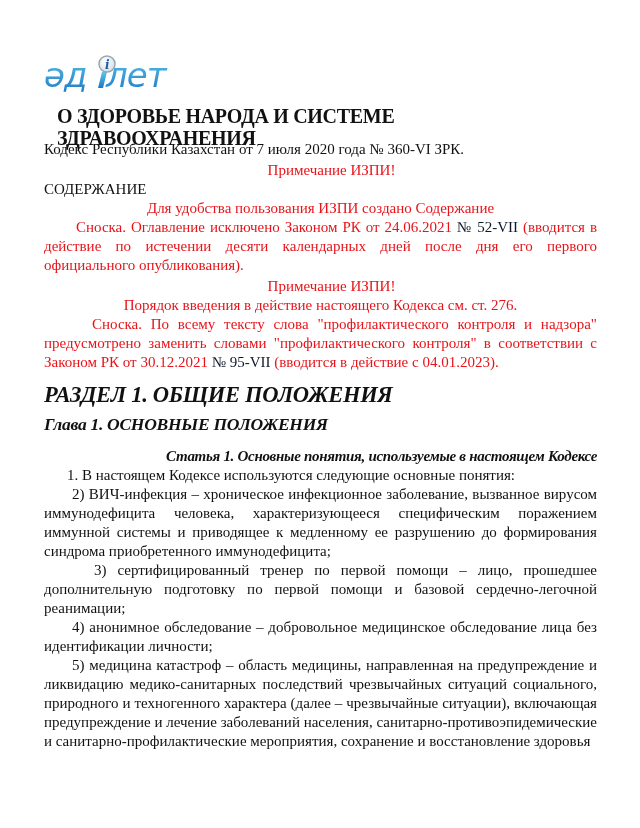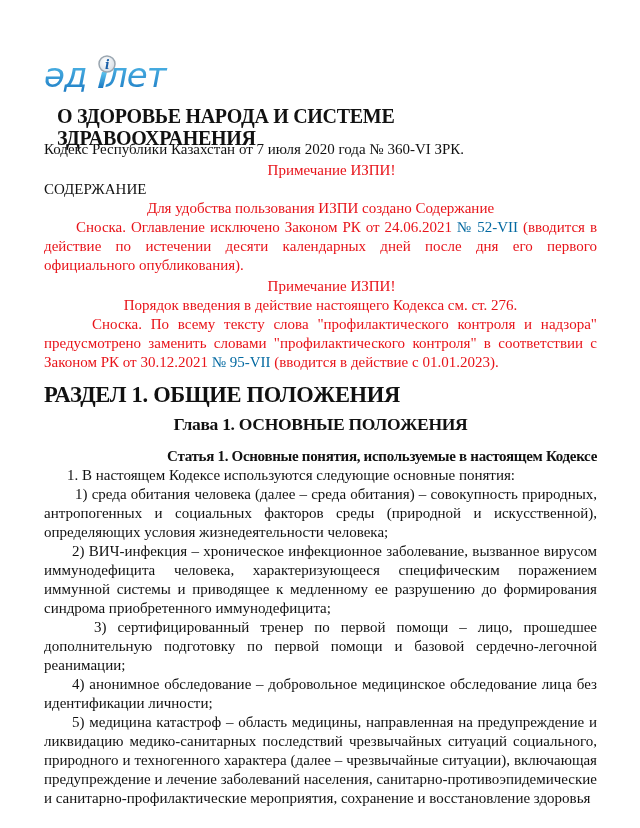--- a/index.html
+++ b/index.html
@@ -9,32 +9,32 @@
     color: #111111;
   }
   .logo {
     position: absolute; left: 42px; top: 50px; height: 44px; width: 140px;
   }
   .page {
     position: absolute; left: 44px; top: 92px; width: 553px;
     font-size: 15px; line-height: 19px;
   }
   .red { color: #e8141a; text-align: center; }
-  .link { color: #0369a1; }
+  .link { color: #0f172a; }
   .title {
     font-weight: bold; font-size: 20px; letter-spacing: -0.3px;
     margin: 13px; height: 22px; line-height: 22px;
     font-family: "Liberation Serif", serif;
   }
   .p { margin: 0; }
   .just { text-align: justify; }
   .gap-title { margin-top: 9px; }
-  .h { font-weight: bold; margin: 0; letter-spacing: -0.3px; }
+  .h { font-weight: bold; margin: 0; letter-spacing: -0.3px; font-style: italic; }
   .h-razdel { margin-top: 13px; }
-  .h-glava { margin-top: 11px; text-align: center; }
+  .h-glava { margin-top: 11px; }
   .h-statya { margin-top: 13px; text-align: right; }
   .ind-snoska1 { text-indent: 32px; }
   .ind-prim { text-indent: 22px; }
   .ind-snoska2 { text-indent: 48px; }
   .ind-p1 { text-indent: 23px; }
   .ind-i1 { text-indent: 31px; }
   .ind-i2 { text-indent: 28px; }
   .ind-i3 { text-indent: 50px; }
   .ind-i4 { text-indent: 28px; }
   .ind-i5 { text-indent: 28px; }
@@ -73,26 +73,25 @@
   <p class="p red">Для удобства пользования ИЗПИ создано Содержание</p>
 
   <p class="p red just ind-snoska1">
     <span>Сноска. Оглавление исключено Законом РК от 24.06.2021 </span><span class="link">№ 52-VII</span><span> (вводится в действие по истечении десяти календарных дней после дня его первого официального опубликования).</span>
   </p>
 
   <p class="p red ind-prim mt2">Примечание ИЗПИ!</p>
   <p class="p red">Порядок введения в действие настоящего Кодекса см. ст. 276.</p>
 
   <p class="p red just ind-snoska2">
-    <span>Сноска. По всему тексту слова "профилактического контроля и надзора" предусмотрено заменить словами "профилактического контроля" в соответствии с Законом РК от 30.12.2021 </span><span class="link">№ 95-VII</span><span> (вводится в действие с 01.01.2023).</span>
+    <span>Сноска. По всему тексту слова "профилактического контроля и надзора" предусмотрено заменить словами "профилактического контроля" в соответствии с Законом РК от 30.12.2021 </span><span class="link">№ 95-VII</span><span> (вводится в действие с 04.01.2023).</span>
   </p>
 
   <h2 class="h h-razdel">РАЗДЕЛ 1. ОБЩИЕ ПОЛОЖЕНИЯ</h2>
   <h3 class="h h-glava">Глава 1. ОСНОВНЫЕ ПОЛОЖЕНИЯ</h3>
   <h4 class="h h-statya">Статья 1. Основные понятия, используемые в настоящем Кодексе</h4>
 
   <p class="p ind-p1">1. В настоящем Кодексе используются следующие основные понятия:</p>
-  <p class="p just ind-i1">1) среда обитания человека (далее – среда обитания) – совокупность природных, антропогенных и социальных факторов среды (природной и искусственной), определяющих условия жизнедеятельности человека;</p>
   <p class="p just ind-i2">2) ВИЧ-инфекция – хроническое инфекционное заболевание, вызванное вирусом иммунодефицита человека, характеризующееся специфическим поражением иммунной системы и приводящее к медленному ее разрушению до формирования синдрома приобретенного иммунодефицита;</p>
   <p class="p just ind-i3">3) сертифицированный тренер по первой помощи – лицо, прошедшее дополнительную подготовку по первой помощи и базовой сердечно-легочной реанимации;</p>
   <p class="p just ind-i4">4) анонимное обследование – добровольное медицинское обследование лица без идентификации личности;</p>
   <p class="p just ind-i5">5) медицина катастроф – область медицины, направленная на предупреждение и ликвидацию медико-санитарных последствий чрезвычайных ситуаций социального, природного и техногенного характера (далее – чрезвычайные ситуации), включающая предупреждение и лечение заболеваний населения, санитарно-противоэпидемические и санитарно-профилактические мероприятия, сохранение и восстановление здоровья</p>
 </div>
 
 </body></html>

